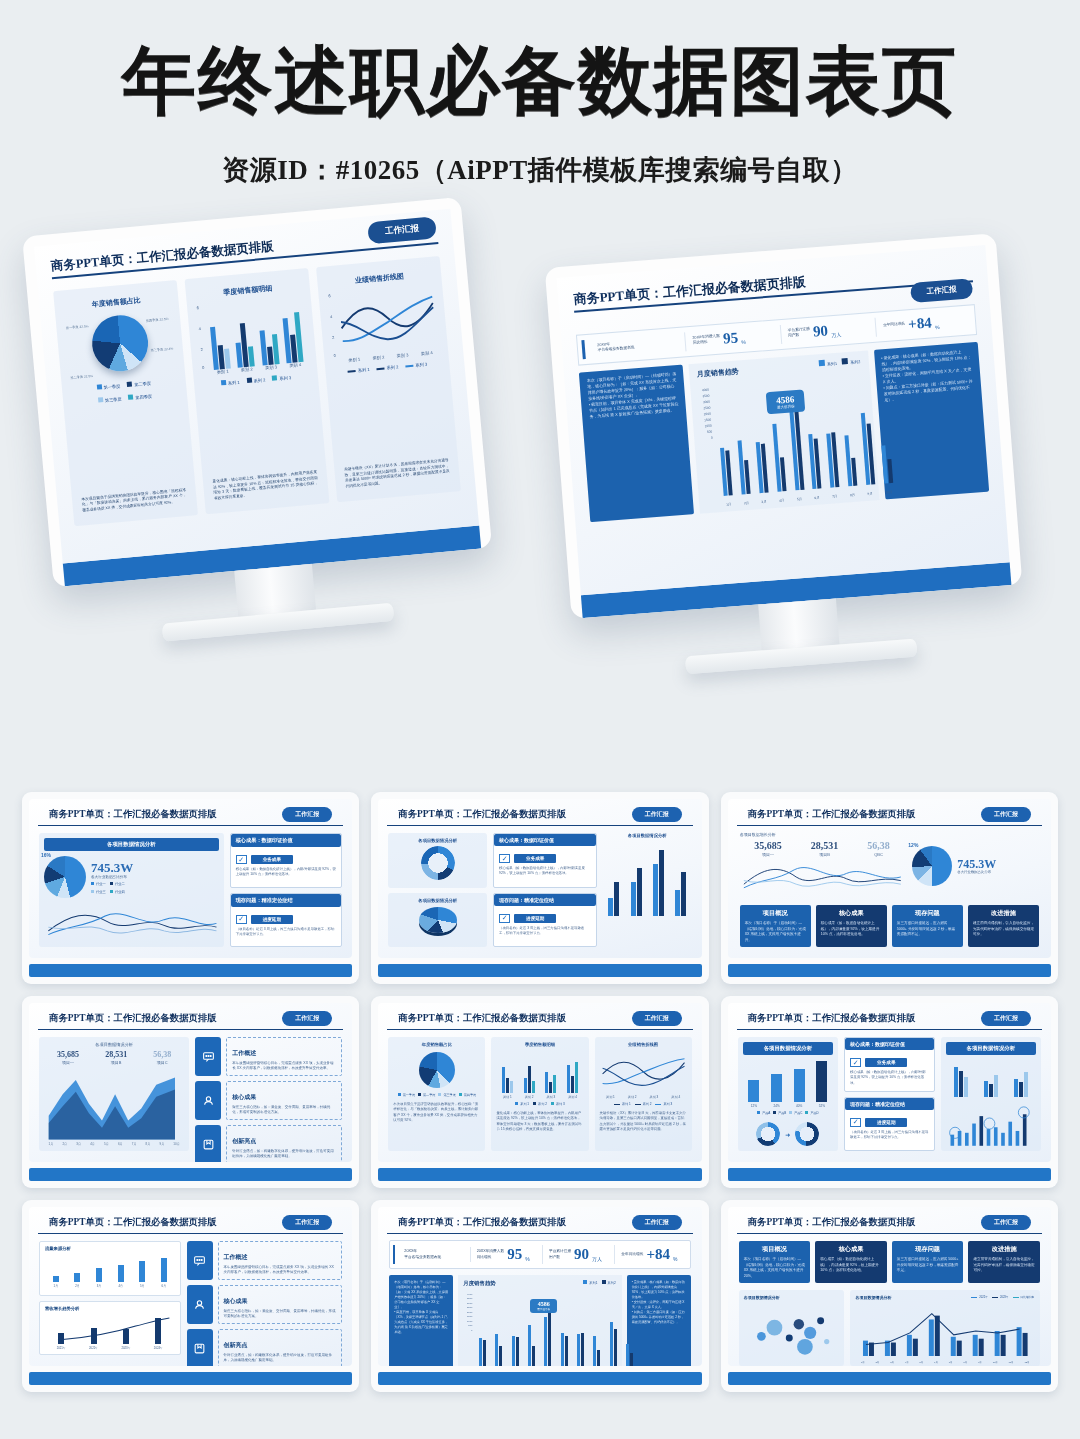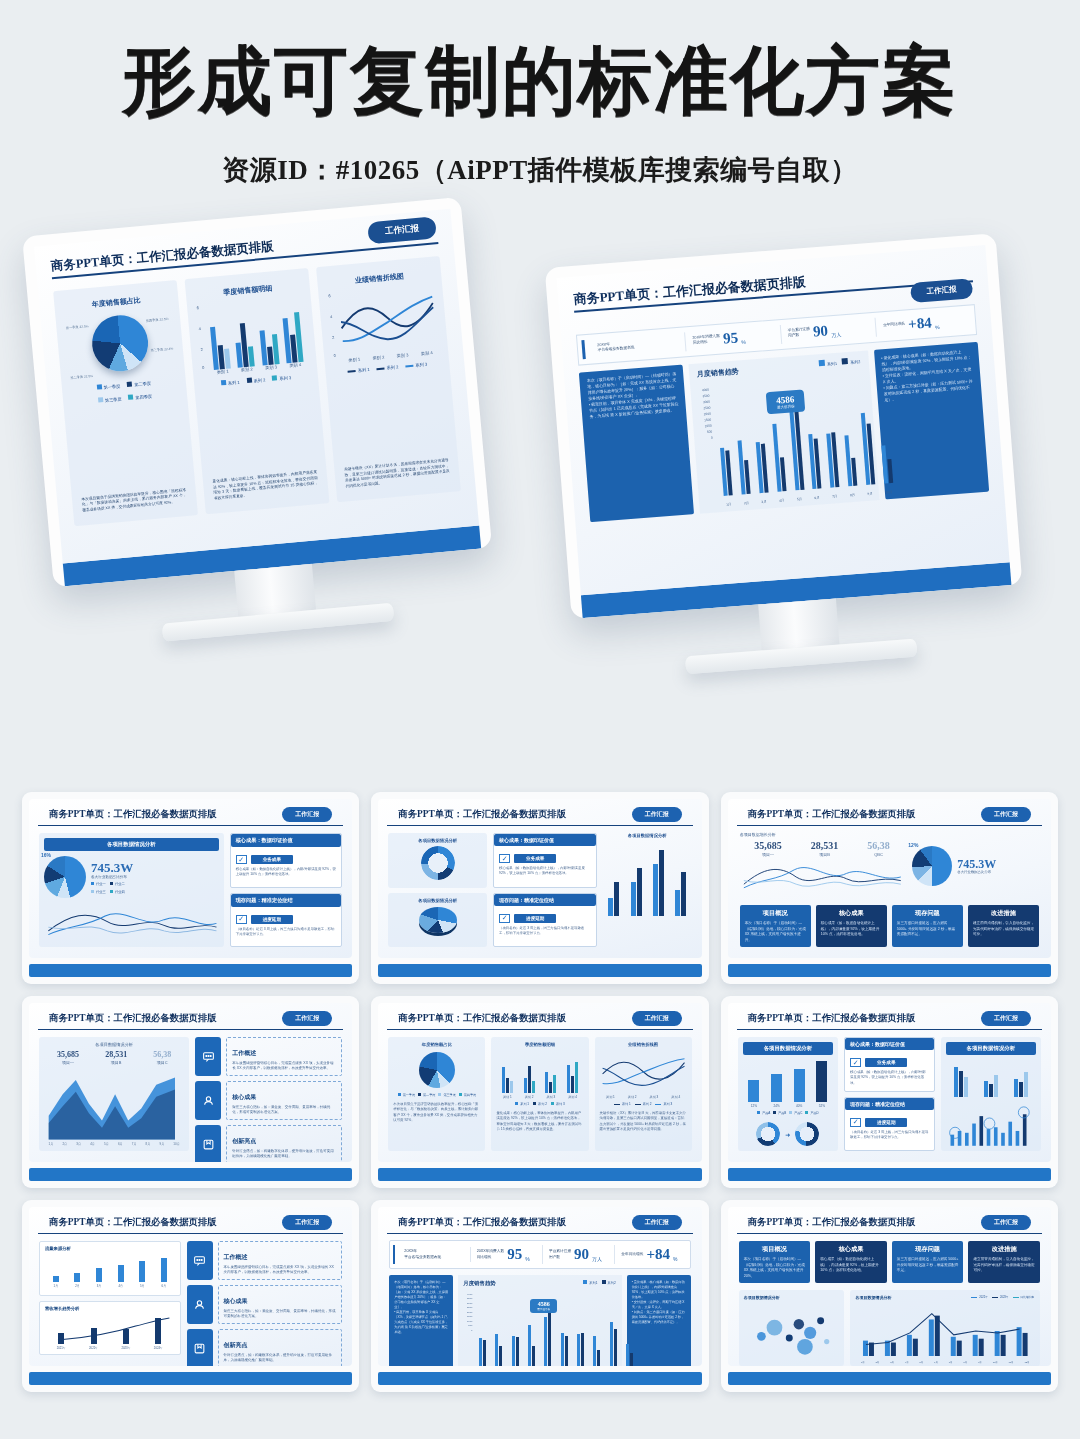--- a/index.html
+++ b/index.html
@@ -167,21 +167,21 @@
   .sm-num{ font-family:"Liberation Serif", serif; font-weight:bold;
            font-size:10px; color:#2e4f7d; }
   .sm-lab{ font-size:4px; color:#4a6a95; text-align:center; margin-top:1px; }
   .donut{ border-radius:50%; }
   .label-micro{ font-size:3.4px; color:#5a7698; }
 </style>
 </head>
 <body>
 
 <div>
-  <h1 class="page-title">形成可复制的标准化方案</h1>
+  <h1 class="page-title">年终述职必备数据图表页</h1>
   <div class="page-sub">资源ID：#10265（AiPPT插件模板库搜索编号自取）</div>
 </div>
 
 <div class="monitors">
 
   <div class="monitor" id="monitor-left">
     <div class="mon-frame">
       <div class="mon-screen">
         <div class="slide">
           <div class="slide-head">

